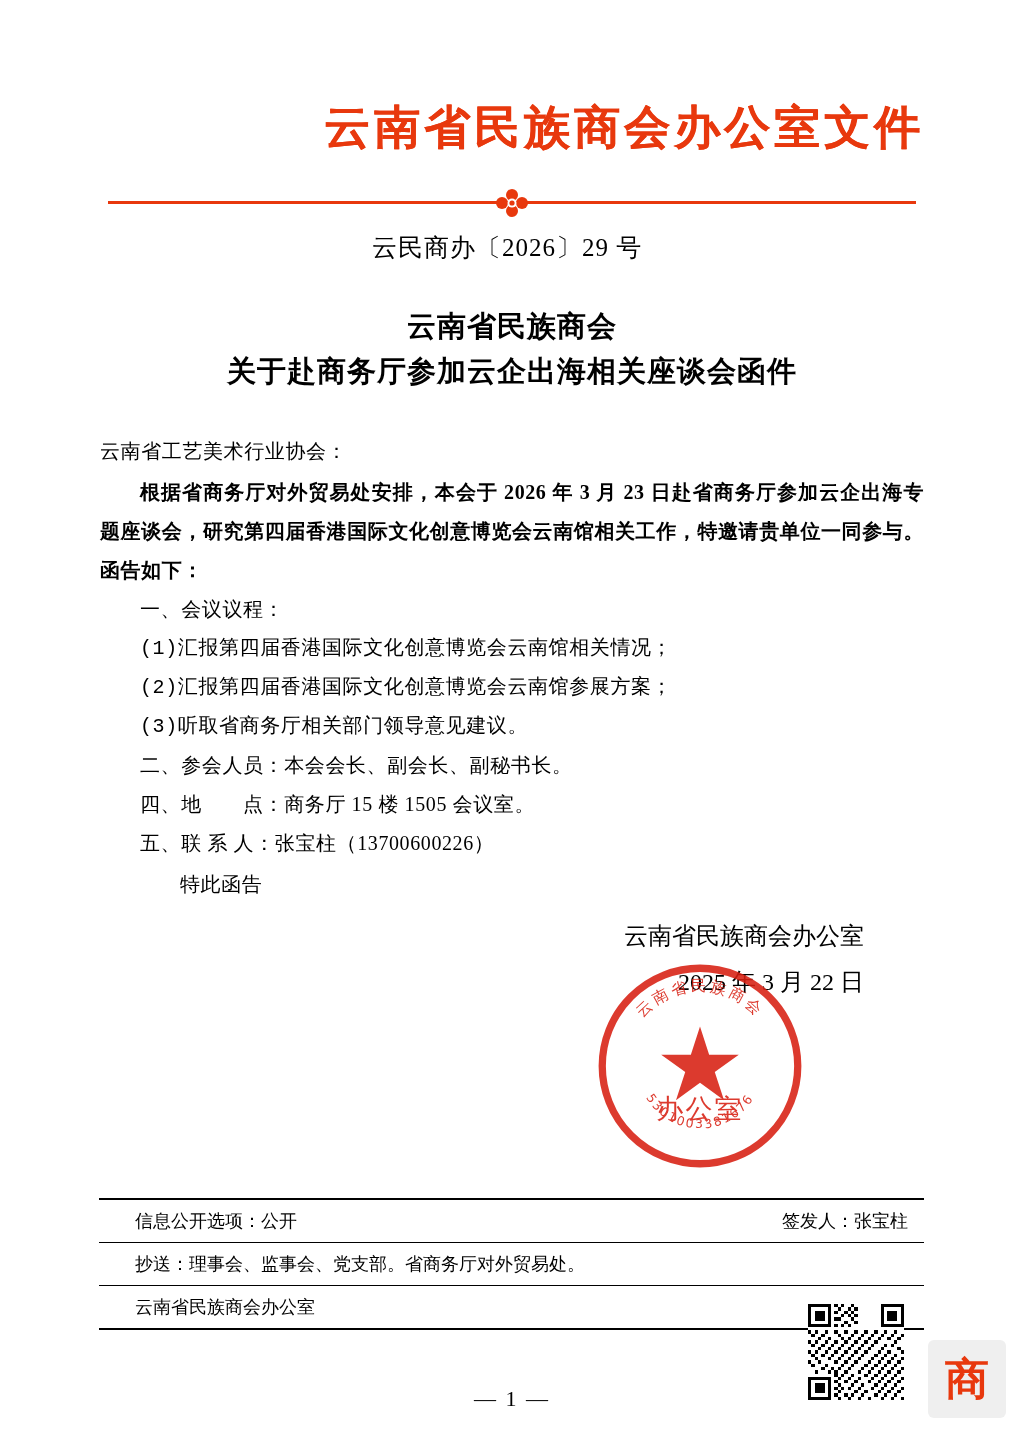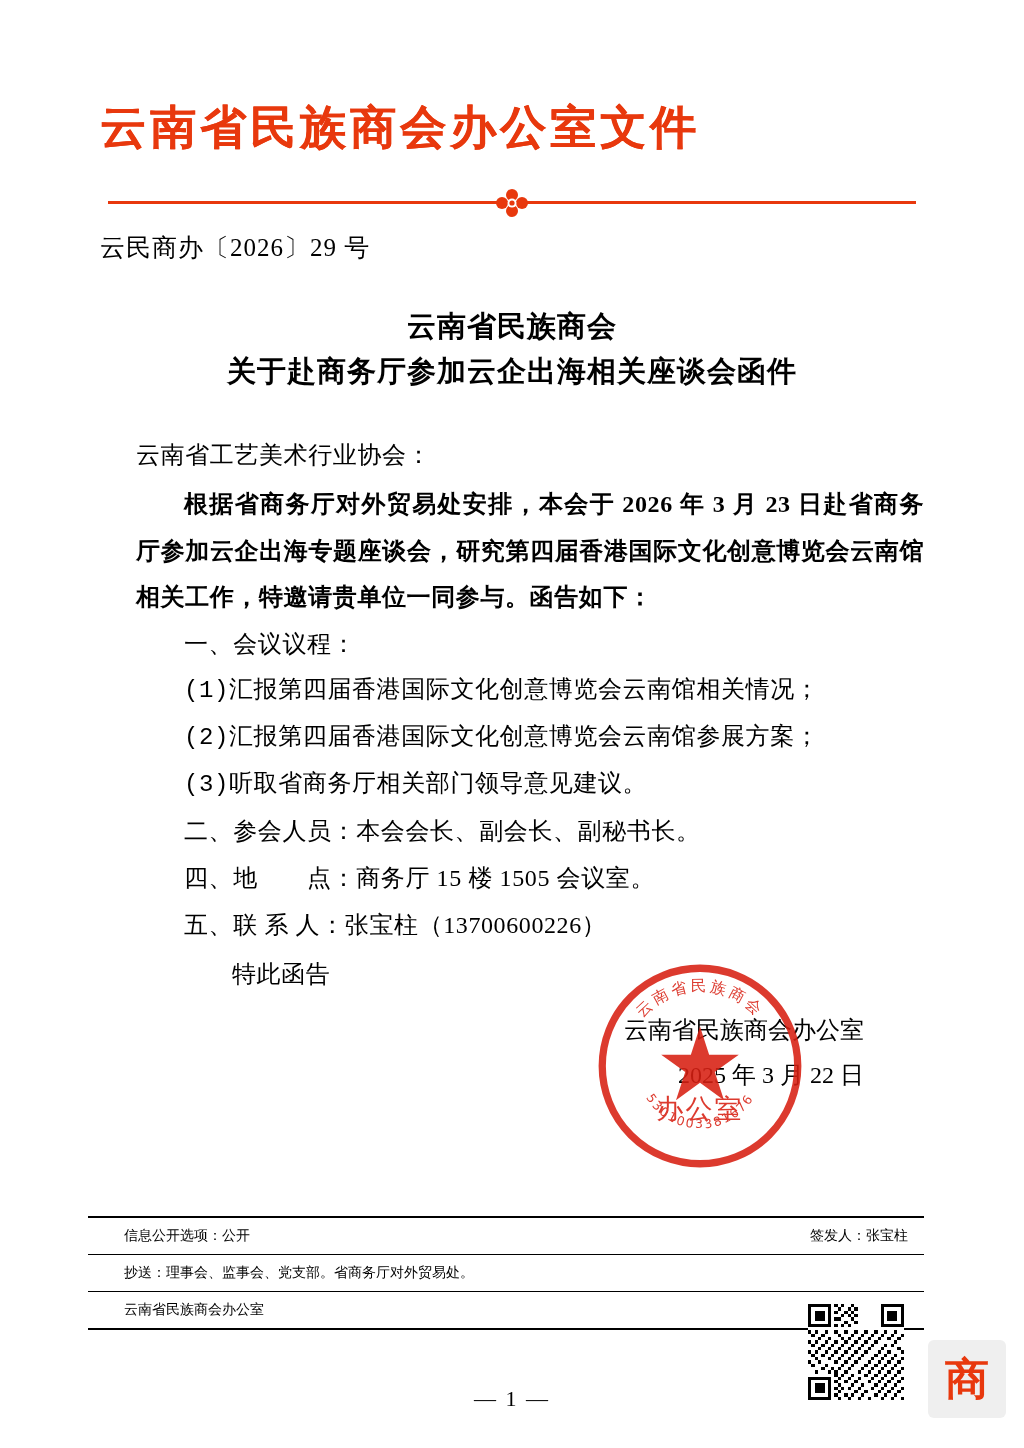--- a/index.html
+++ b/index.html
@@ -18,21 +18,21 @@
   .page {
     position: relative;
     width: 1024px;
     height: 1448px;
     box-sizing: border-box;
     padding: 0 100px;
   }
 
   
   .letterhead {
-    text-align: left;
+    text-align: right;
     padding-top: 100px;
   }
   .letterhead-title {
     color: #e8380d;
     font-family: "DejaVu Serif", "Liberation Serif", serif;
     font-weight: bold;
     font-size: 46px;
     letter-spacing: 4px;
     line-height: 1.2;
     white-space: nowrap;
@@ -55,21 +55,21 @@
     position: absolute;
     left: 50%;
     top: -6px;
     transform: translateX(-50%);
     width: 46px;
     height: 36px;
   }
 
   
   .docnum-row {
-    text-align: left;
+    text-align: center;
     margin-top: 16px;
     padding-right: 10px;
   }
   .docnum {
     font-size: 25px;
     letter-spacing: 1px;
   }
 
   
   .doc-title {
@@ -78,24 +78,23 @@
     font-weight: bold;
     font-size: 29px;
     line-height: 1.55;
     letter-spacing: 1px;
   }
   .doc-title-line2 { white-space: nowrap; }
 
   
   .body-block {
     margin-top: 38px;
-    font-size: 24px;
+    font-size: 20px;
     line-height: 1.95;
     letter-spacing: 0.6px;
-    margin-left: 36px;
   }
   .addressee { margin-bottom: 2px; }
   .para {
     text-indent: 2em;
     text-align: justify;
     text-justify: inter-ideograph;
     font-weight: bold;
   }
   .item-head {
     text-indent: 2em;
@@ -126,24 +125,24 @@
     width: 208px;
     height: 208px;
     z-index: 3;
     pointer-events: none;
     opacity: 0.88;
   }
 
   
   .footer {
     position: absolute;
-    left: 88px;
+    left: 99px;
     right: 100px;
     bottom: 118px;
-    font-size: 14px;
+    font-size: 18px;
   }
   .hr-strong { border-top: 2px solid #000; }
   .hr-thin { border-top: 1px solid #000; }
   .foot-row {
     display: flex;
     justify-content: space-between;
     padding: 9px 6px 9px 36px;
   }
   .foot-row.single { justify-content: flex-start; }
   .foot-left { white-space: nowrap; }

